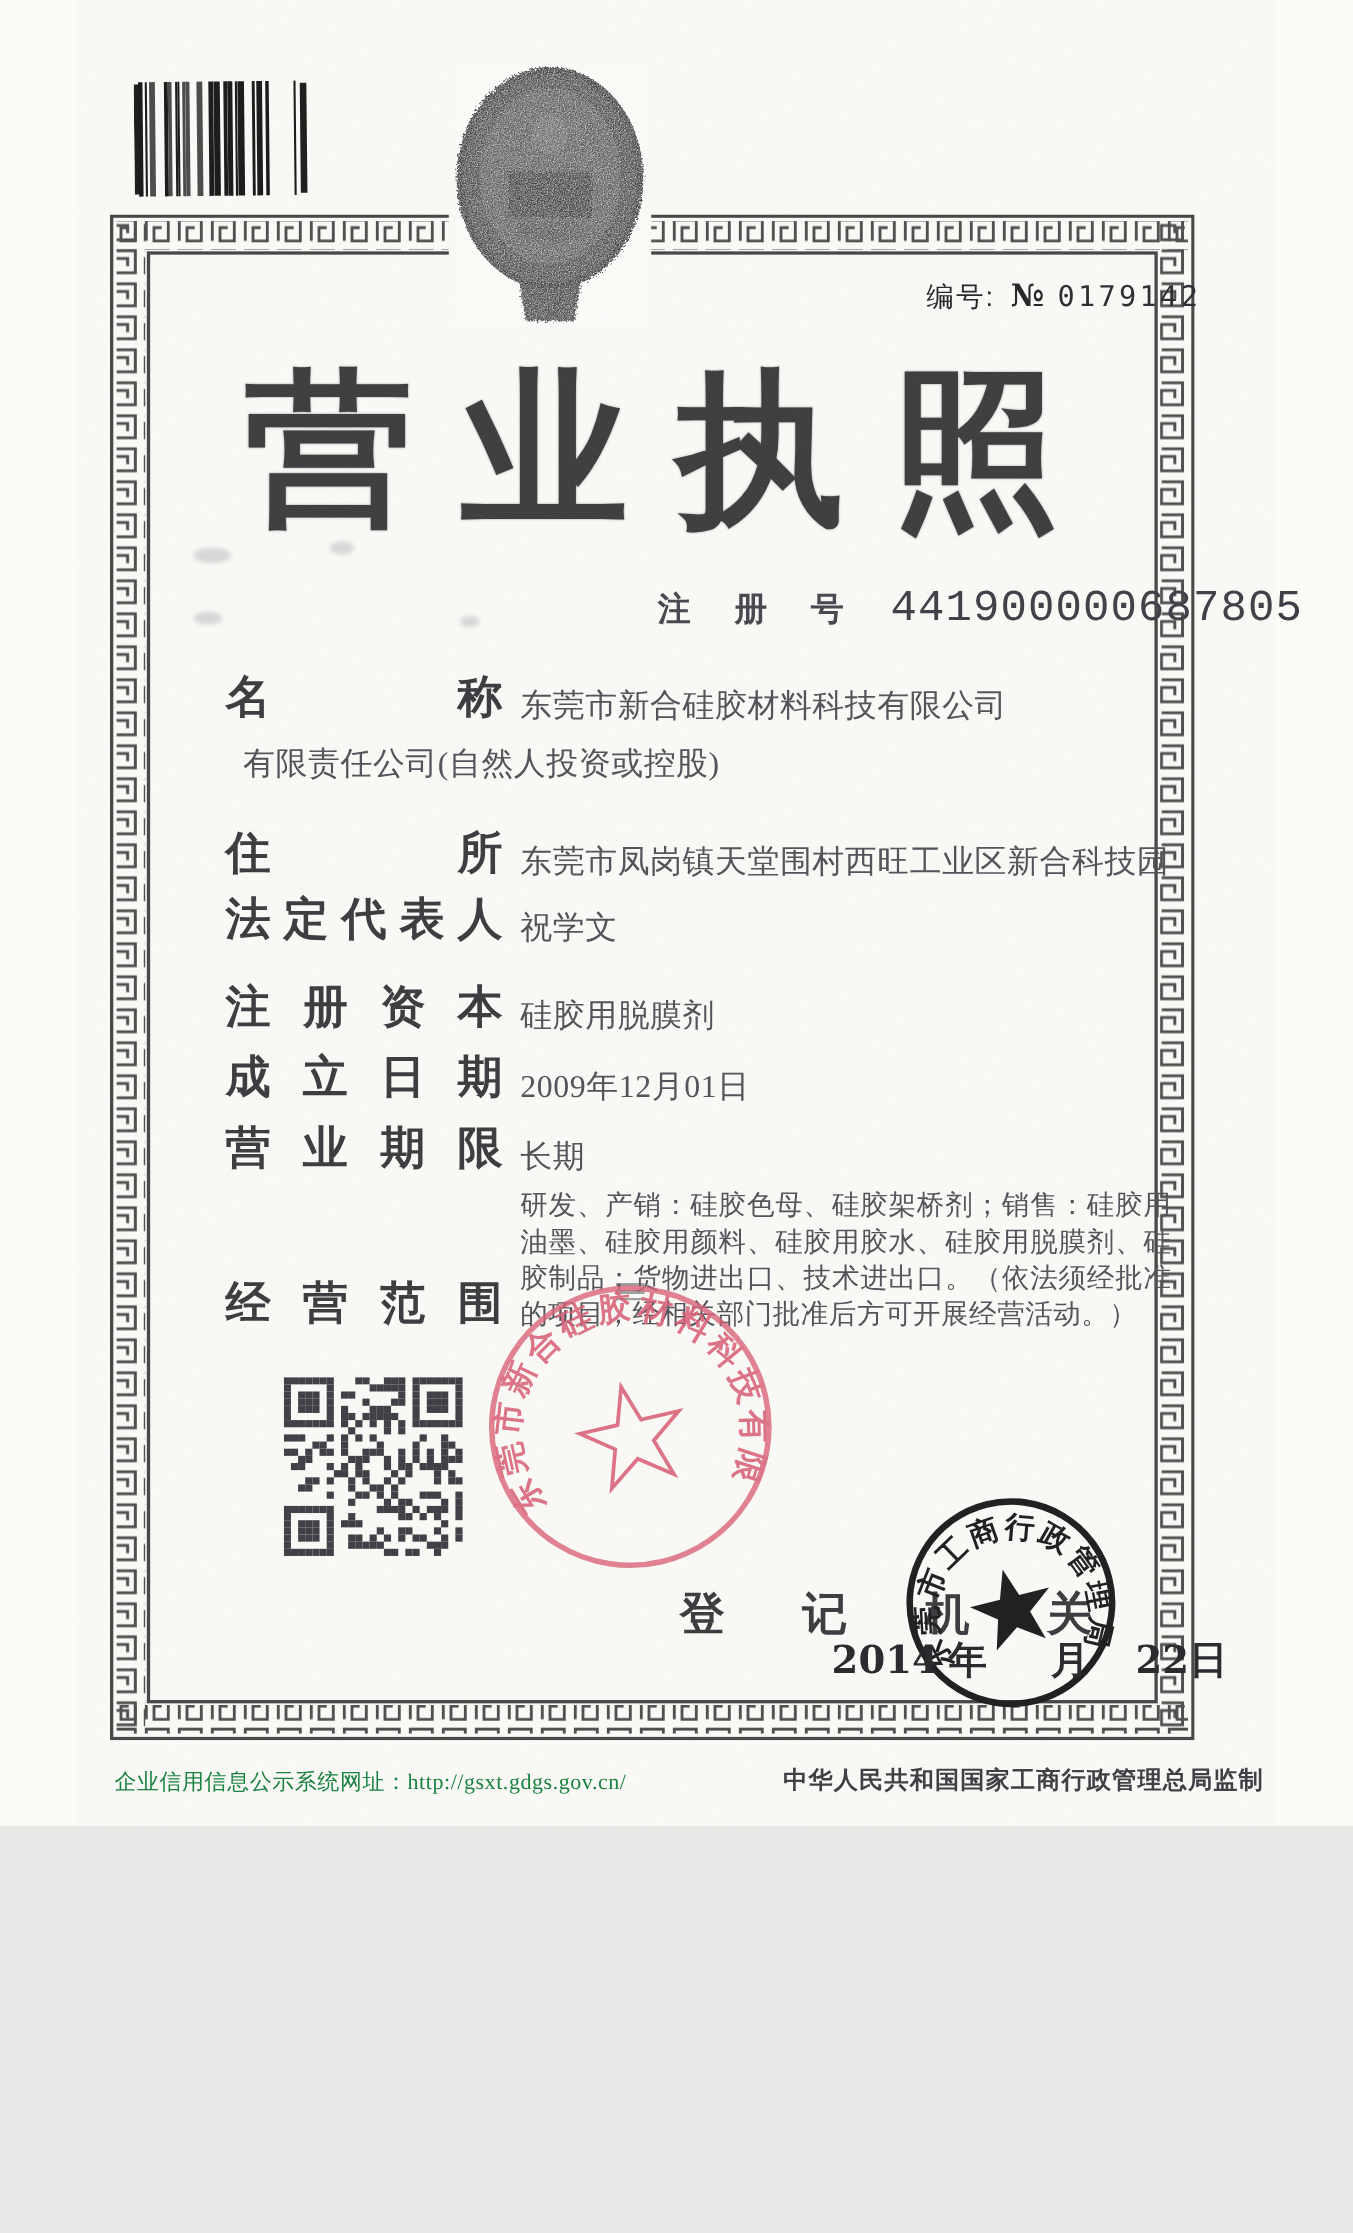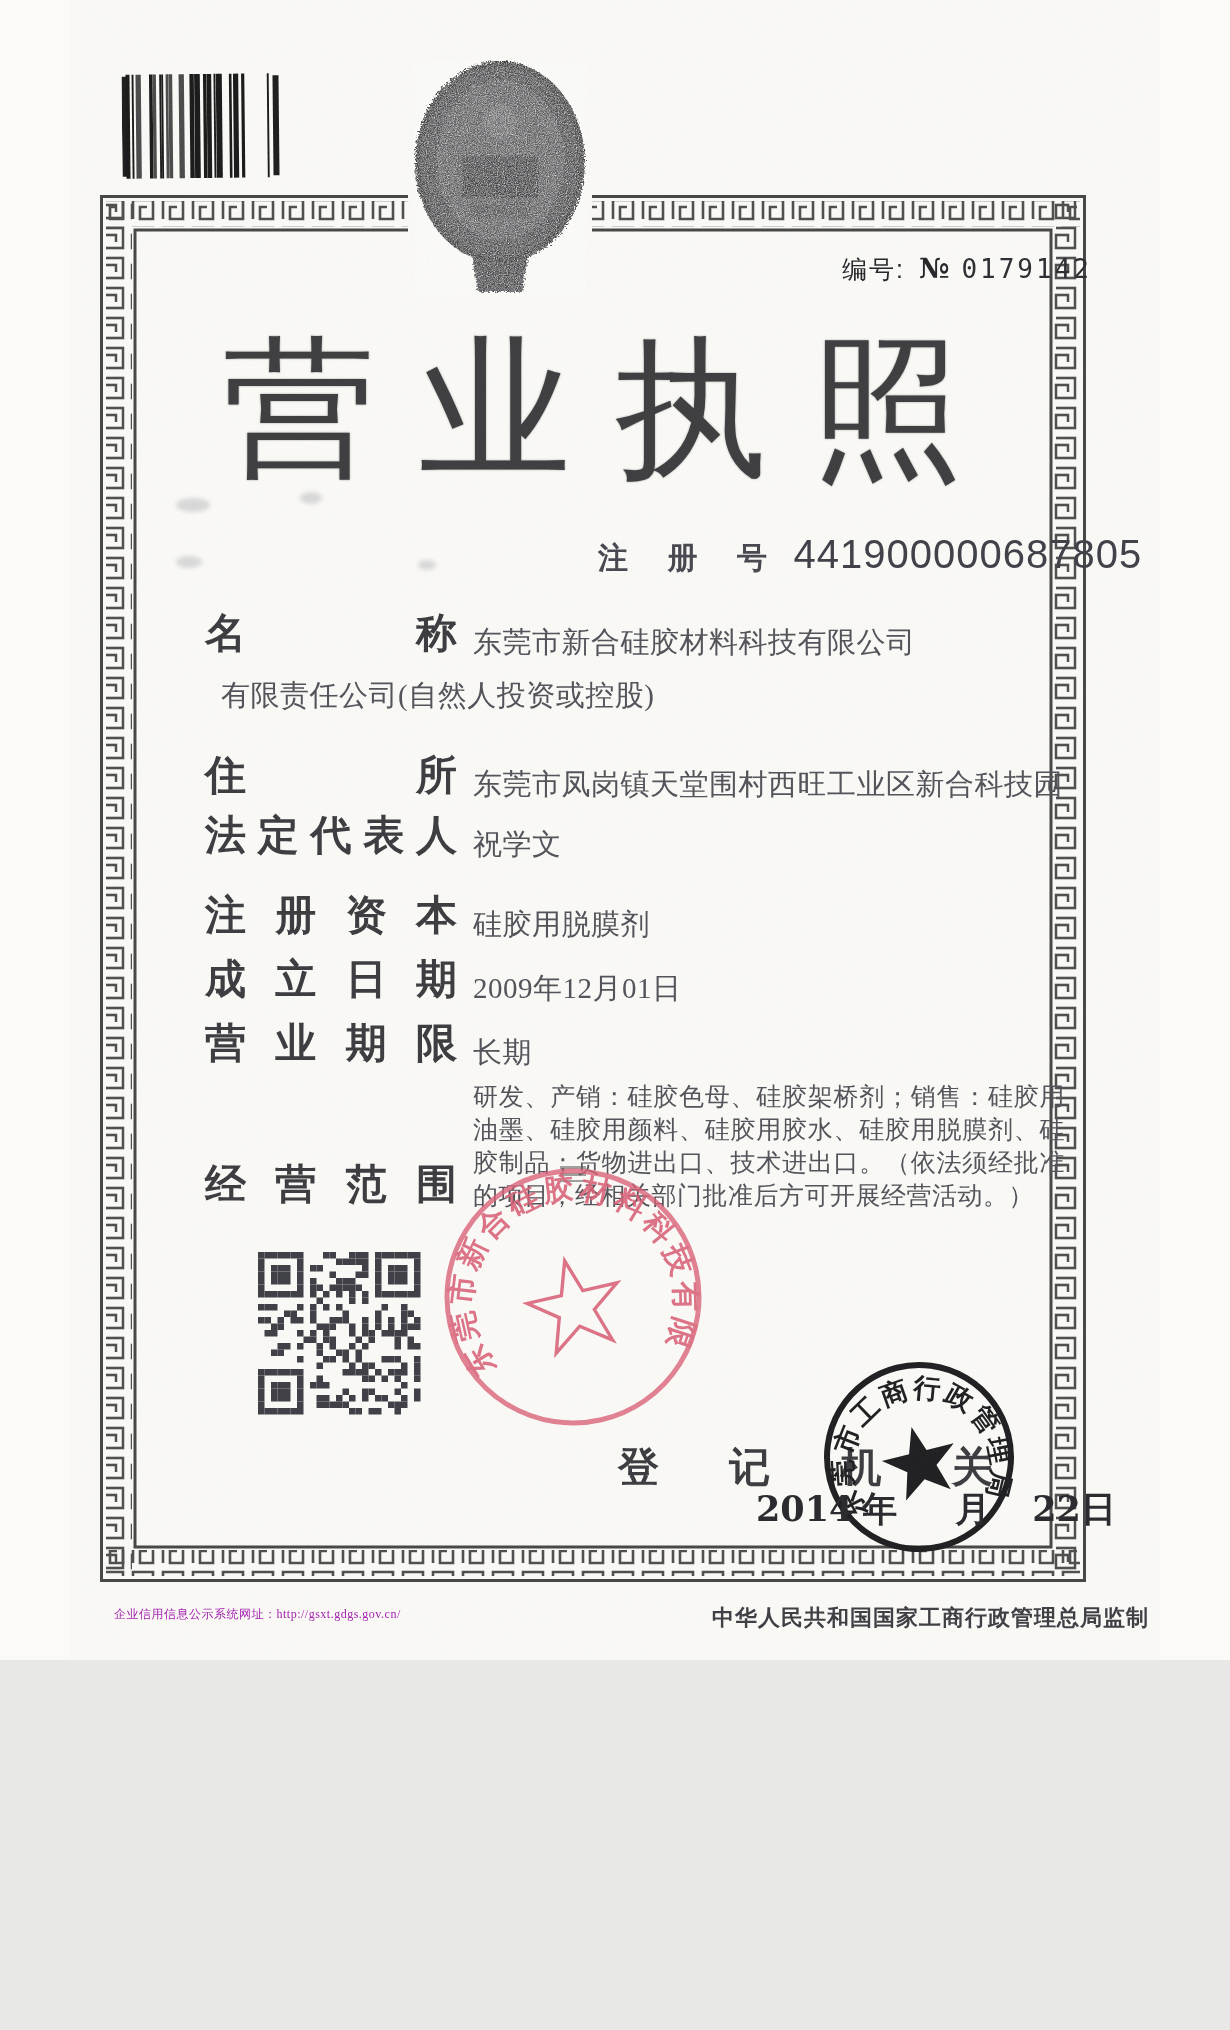--- a/index.html
+++ b/index.html
@@ -10,47 +10,47 @@
   #barcode{left:122px;top:72px;width:158px;height:108px;transform:rotate(-.6deg);}
   #emblem-patch{left:408px;top:58px;width:184px;height:242px;background:#fbfaf7;}
   #emblem{left:412px;top:60px;}
   #serial-line{left:842px;top:252px;font-size:25px;color:#242428;letter-spacing:2px;white-space:nowrap;}
   #serial-line .nosym{font-family:"DejaVu Serif",serif;font-weight:bold;font-size:28px;margin:0 10px 0 14px;}
   #serial-line .num{font-family:"DejaVu Sans Mono",monospace;font-size:26px;letter-spacing:3px;color:#2b2b30;}
   
   #frame{left:100px;top:195px;}
   
   #doc-title{left:0;top:318px;width:1230px;text-align:center;font-family:"DejaVu Sans",sans-serif;
-             font-weight:400;font-size:152px;line-height:1.2;letter-spacing:44px;
+             font-weight:700;font-size:152px;line-height:1.2;letter-spacing:44px;
              box-sizing:border-box;color:#3c3c3e;text-shadow:0 0 2px rgba(60,60,60,.55);}
   
   #reg-row{left:598px;top:532px;white-space:nowrap;}
   #reg-row .lbl{font-family:"Liberation Serif",serif;font-size:30px;letter-spacing:16px;color:#46464e;font-weight:bold;}
-  #reg-row .val{font-family:Liberation Sans, sans-serif;font-size:40px;color:#3e3e46;margin-left:6px;letter-spacing:1px;}
+  #reg-row .val{font-family:Liberation Mono, monospace;font-size:40px;color:#3e3e46;margin-left:22px;letter-spacing:1px;}
   
   .frow{left:205px;width:860px;display:flex;align-items:flex-end;}
   .frow .flabel{flex:0 0 252px;font-family:"Liberation Serif",serif;font-size:41px;font-weight:600;
                 color:#3a3a3e;text-align:justify;text-align-last:justify;text-justify:inter-character;}
   .frow .fvalue{margin-left:16px;font-family:"Liberation Serif",serif;font-size:29px;color:#515158;
                 line-height:1.32;letter-spacing:.5px;}
   .frow.small .fvalue{font-size:25px;}
   #row-scope .fvalue{width:592px;text-align:justify;}
   
   #qr{left:258px;top:1252px;}
   #company-seal{left:440px;top:1164px;transform:rotate(-13deg);opacity:.88;}
   #registry-label{left:618px;top:1440px;font-family:"Liberation Serif",serif;font-size:41px;font-weight:600;
                   letter-spacing:30px;color:#3a3a3e;white-space:nowrap;}
   #gov-stamp{left:806px;top:1344px;transform:rotate(-14deg);}
   #date-line{left:756px;top:1486px;font-size:35px;color:#2c2c30;white-space:nowrap;z-index:9;
              font-family:"Liberation Serif",serif;font-weight:600;}
   #date-line .dnum{font-family:"DejaVu Serif",serif;font-weight:600;}
   #date-line .gap1{display:inline-block;width:58px;}
   #date-line .gap2{display:inline-block;width:42px;}
   
-  #footer-left{left:114px;top:1606px;font-size:12px;color:#a21caf;letter-spacing:.5px;
+  #footer-left{left:104px;top:1606px;font-size:20px;color:#15803d;letter-spacing:.5px;
                font-family:"Liberation Serif",serif;}
   #footer-right{left:712px;top:1603px;font-size:22px;color:#3c3c42;letter-spacing:1px;
                 font-family:"Liberation Serif",serif;font-weight:600;}
   
   .smudge{background:#9a9aa0;border-radius:50%;filter:blur(2px);opacity:.35;}
   #noise{left:70px;top:0px;pointer-events:none;opacity:.06;}
   .endmark{left:560px;top:1166px;width:26px;height:16px;opacity:.55;
            background:repeating-linear-gradient(#555 0 3px,transparent 3px 7px);}
 </style>
 </head>

